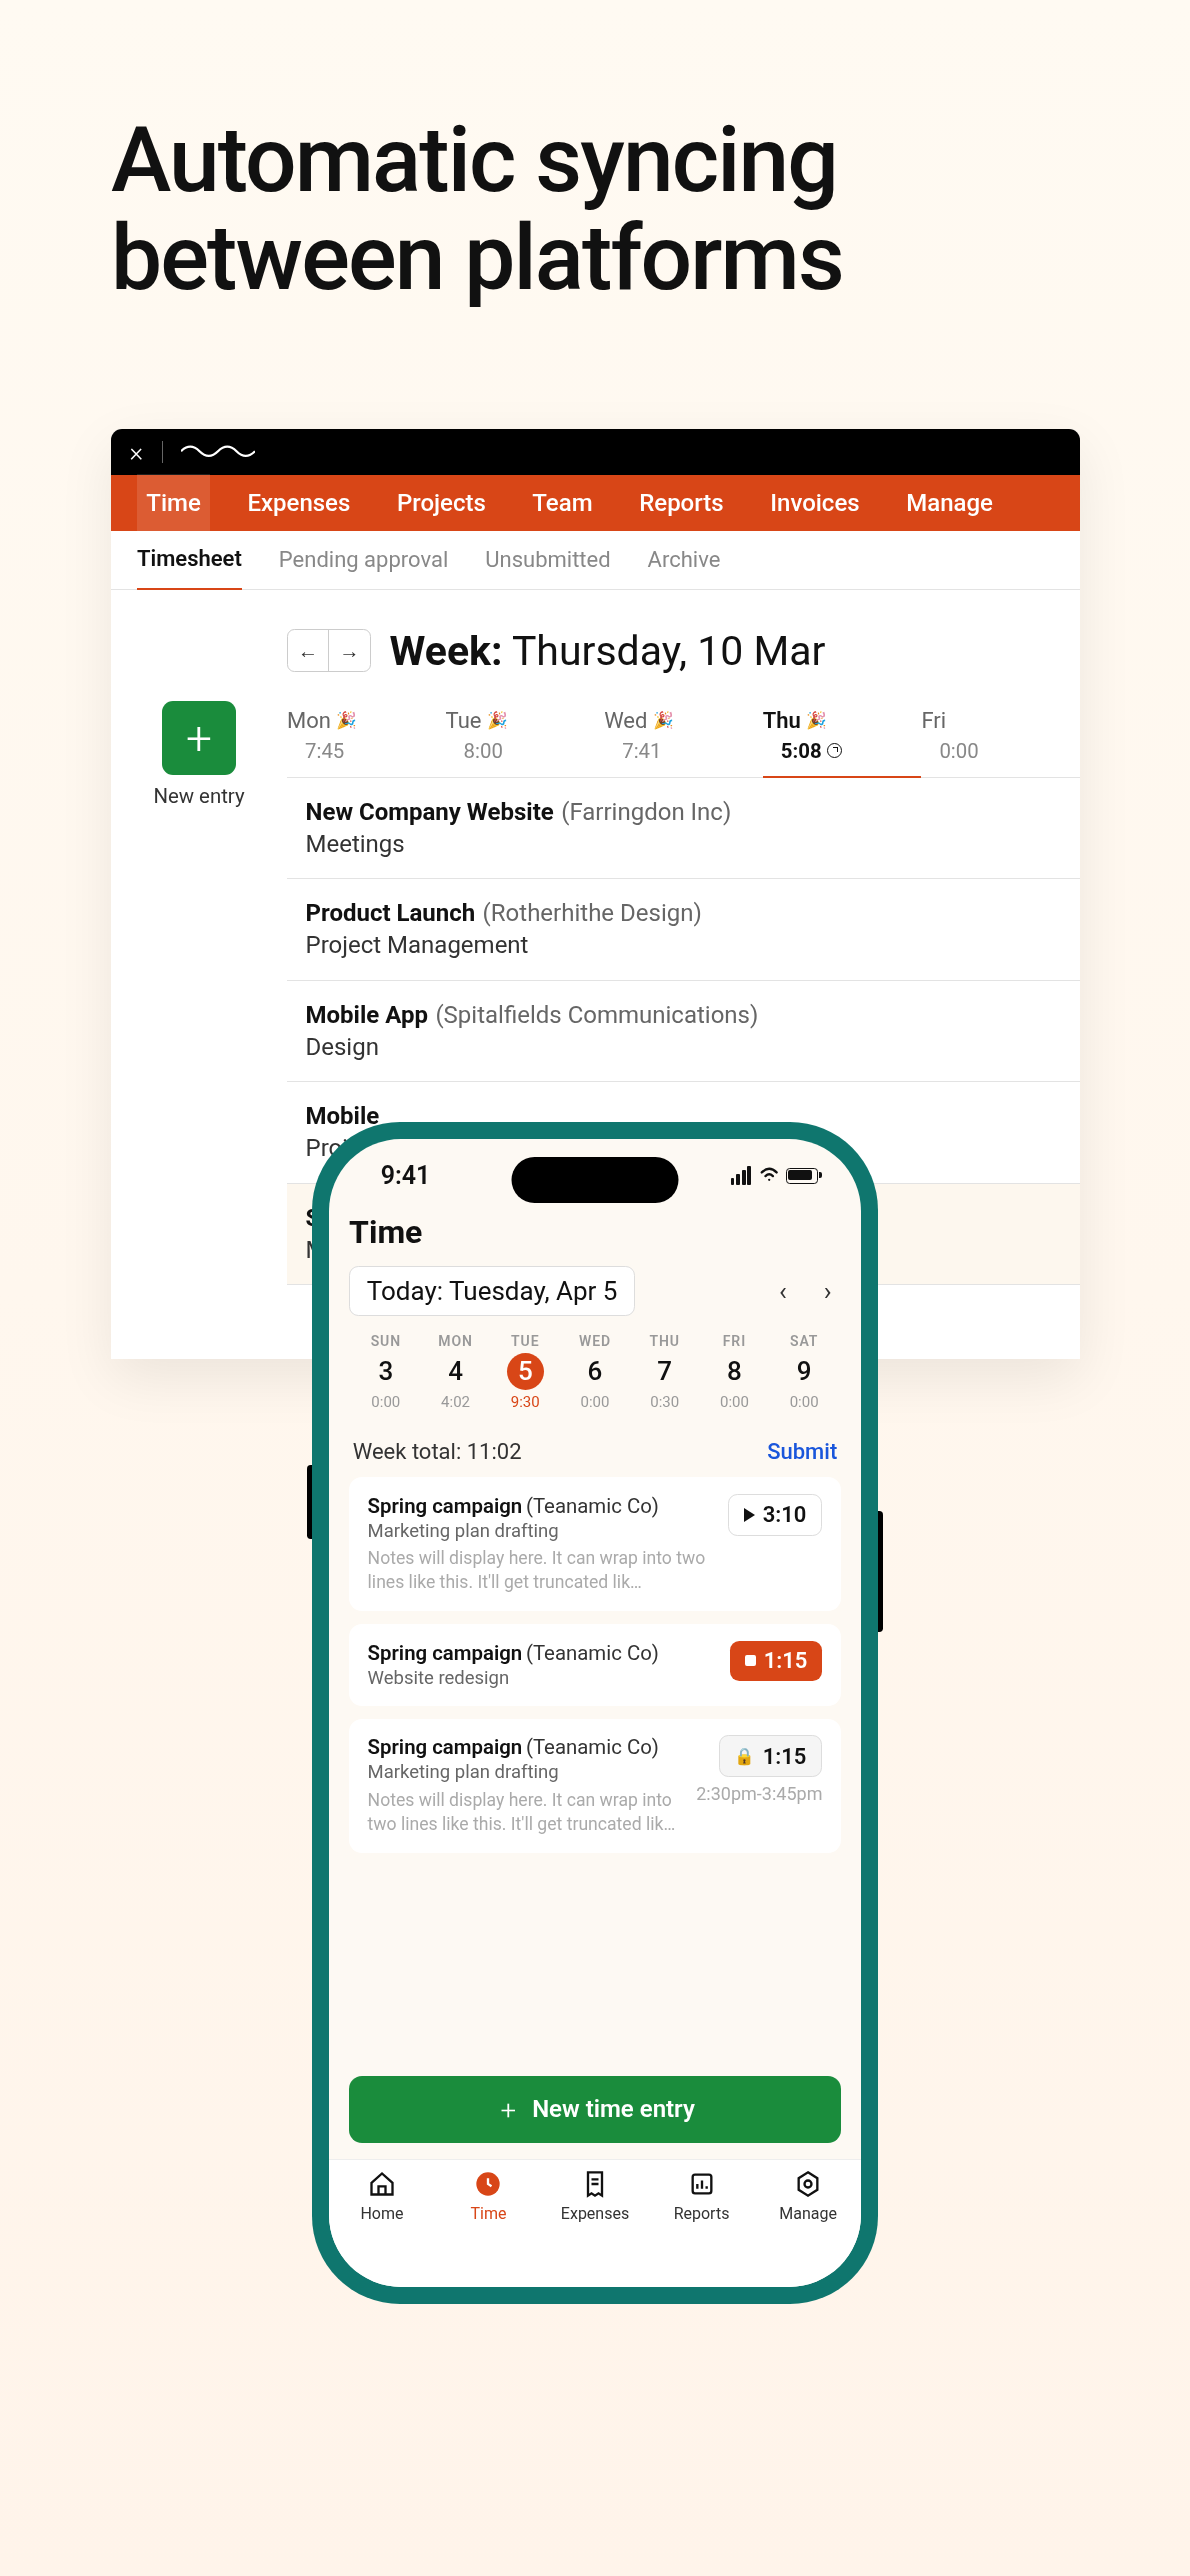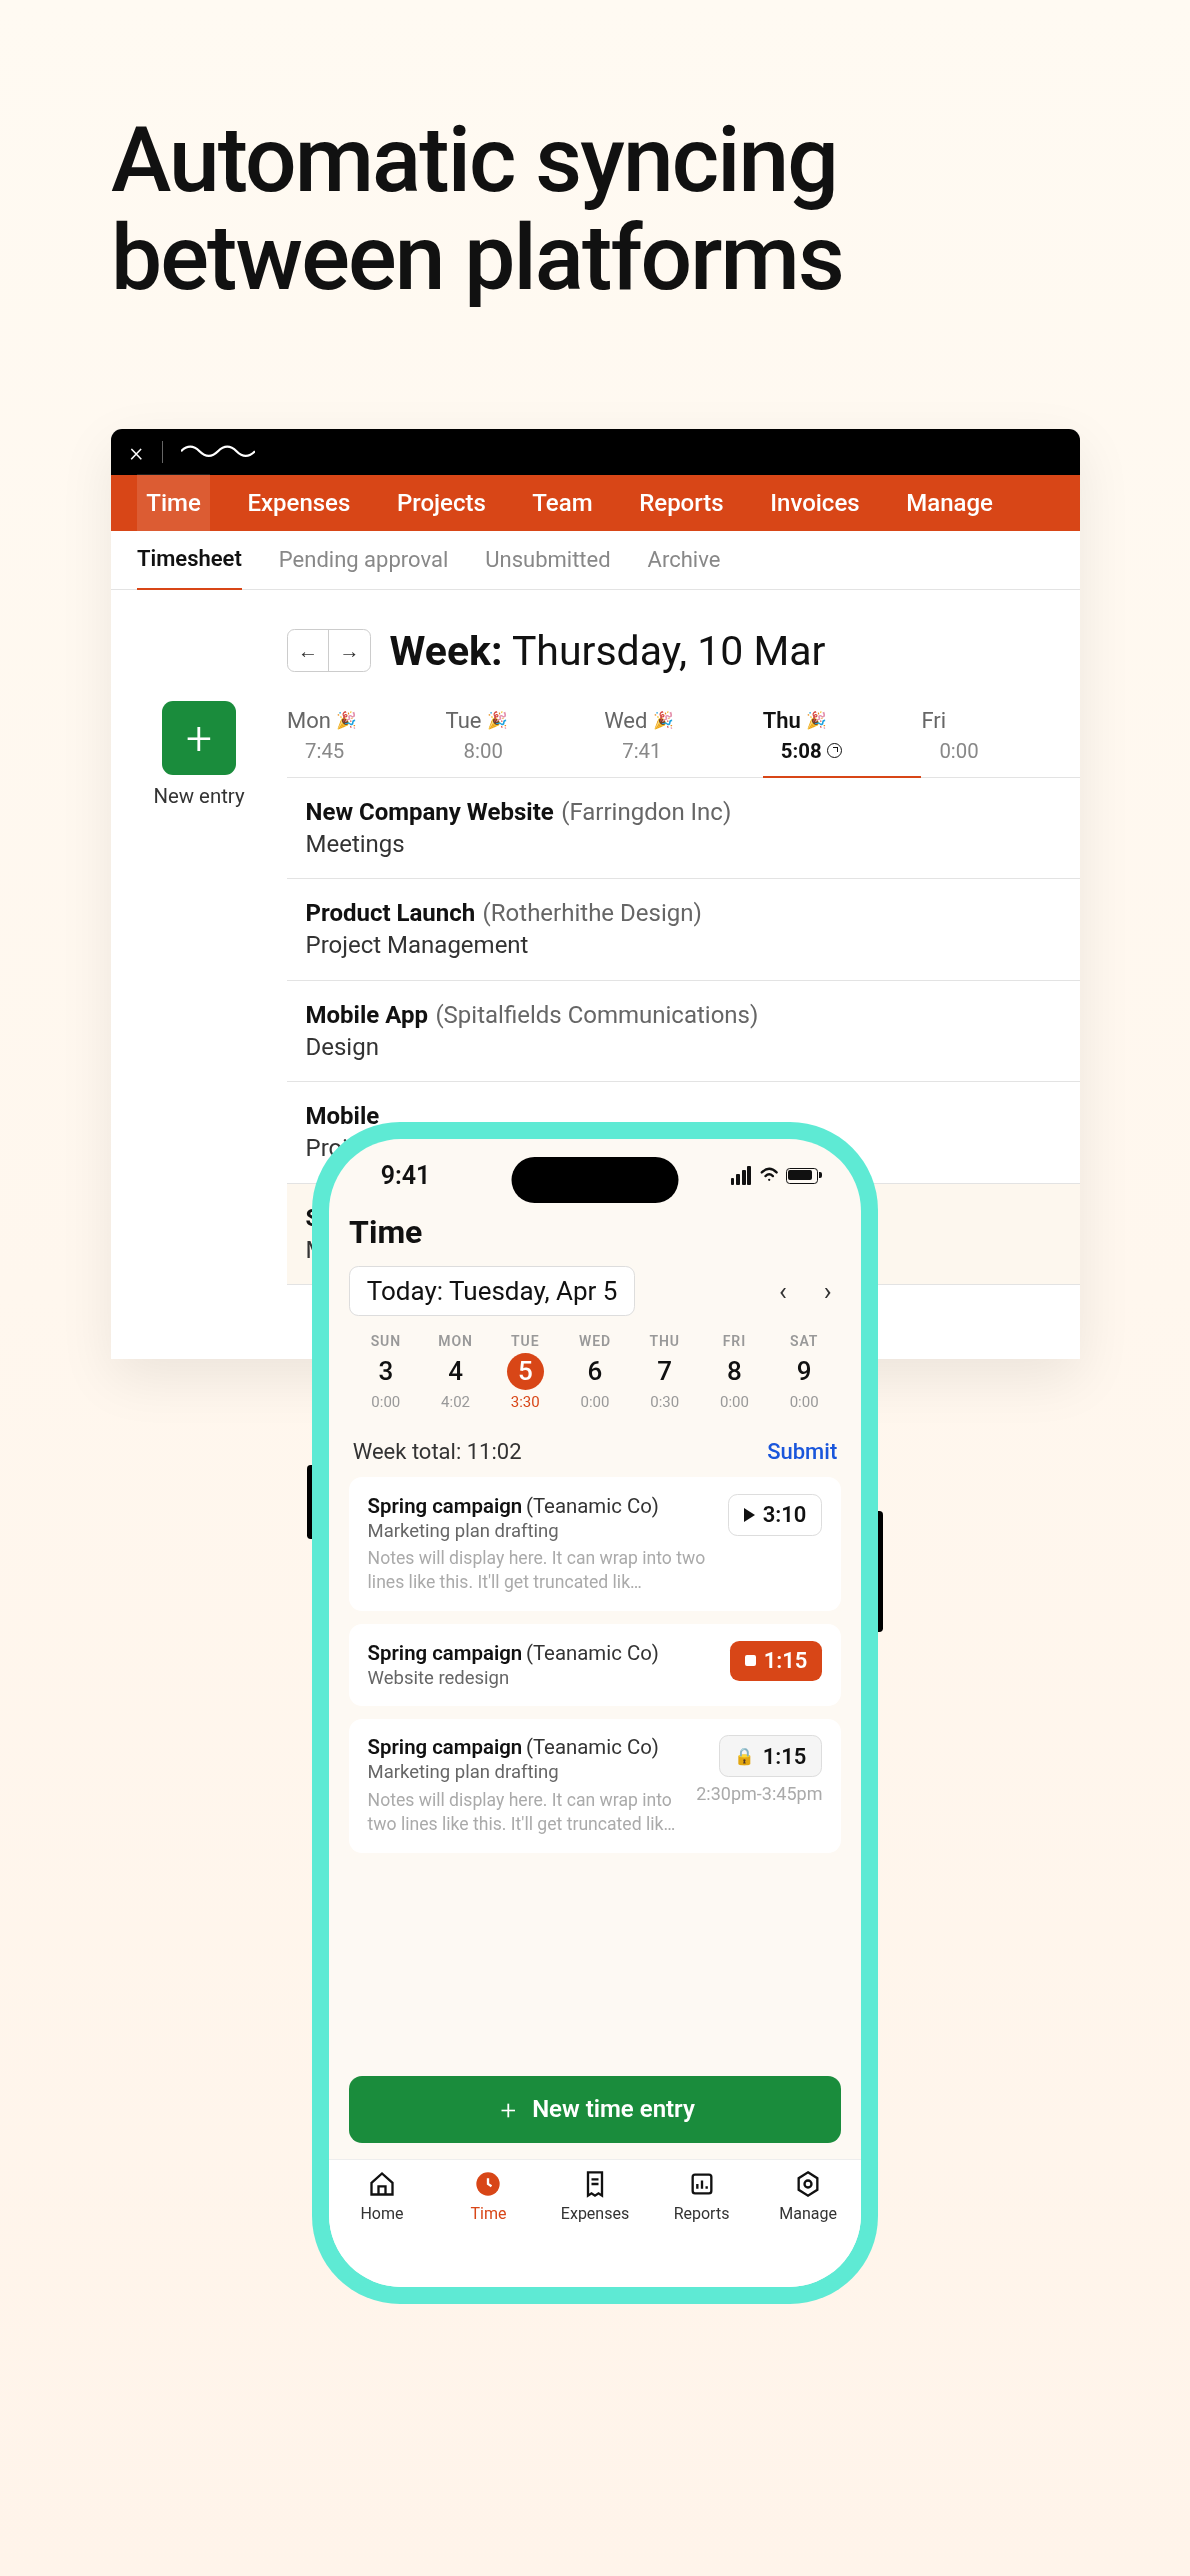--- a/index.html
+++ b/index.html
@@ -43,21 +43,21 @@
   .clock-sm::after { content: ""; position: absolute; width: 4.6px; height: 4.6px; border-top: 1.9px solid #111; border-right: 1.9px solid #111; top: 2.8px; left: 4.6px; }
 
   .entry-row { padding: 20.4px 0 20.4px 18.5px; border-bottom: 0.9px solid #e3e3e3; }
   .entry-row.sel { background: #fdf7ee; }
   .entry-title { font-size: 24px; font-weight: 700; color: #111; }
   .entry-client { font-size: 24px; color: #666; font-weight: 400; }
   .entry-sub { font-size: 24px; color: #333; margin-top: 3.7px; }
 
   
   .phone-wrap { position: absolute; top: 1122px; left: 50%; transform: translateX(-50%); }
-  .phone { width: 566px; height: 1182px; background: #5eead4; border-radius: 88px; padding: 16.7px; position: relative; }
+  .phone { width: 566px; height: 1182px; background: #0f766e; border-radius: 88px; padding: 16.7px; position: relative; }
   .phone::before { content: ""; position: absolute; left: -4.6px; top: 343px; width: 4.6px; height: 74px; background: #000; border-radius: 3.7px 0 0 3.7px; }
   .phone::after { content: ""; position: absolute; right: -4.6px; top: 389px; width: 4.6px; height: 121px; background: #000; border-radius: 0 3.7px 3.7px 0; }
   .phone-screen { width: 100%; height: 100%; background: #fdf9f3; border-radius: 72px; overflow: hidden; position: relative; display: flex; flex-direction: column; }
   .notch { position: absolute; top: 18.5px; left: 50%; transform: translateX(-50%); width: 167px; height: 46px; background: #000; border-radius: 28px; z-index: 10; }
   .status-bar { height: 74px; display: flex; align-items: center; justify-content: space-between; padding: 0 43px 0 52px; }
   .status-time { font-size: 25px; font-weight: 600; color: #111; }
   .status-icons { display: flex; align-items: center; gap: 7.4px; }
   .signal { display: flex; align-items: flex-end; gap: 1.9px; }
   .signal span { width: 3.7px; background: #111; border-radius: 0.9px; }
   .signal span:nth-child(1){height:7.4px}.signal span:nth-child(2){height:11px}.signal span:nth-child(3){height:15px}.signal span:nth-child(4){height:18.5px}
@@ -244,21 +244,21 @@
         <div class="ph-date-row">
           <div class="ph-date-pill">Today: Tuesday, Apr 5</div>
           <div class="ph-arrows">
             <span>‹</span>
             <span>›</span>
           </div>
         </div>
         <div class="ph-week">
           <div class="ph-day"><div class="ph-dow">SUN</div><div class="ph-num">3</div><div class="ph-dur">0:00</div></div>
           <div class="ph-day"><div class="ph-dow">MON</div><div class="ph-num">4</div><div class="ph-dur">4:02</div></div>
-          <div class="ph-day active"><div class="ph-dow">TUE</div><div class="ph-num">5</div><div class="ph-dur">3:30</div></div>
+          <div class="ph-day active"><div class="ph-dow">TUE</div><div class="ph-num">5</div><div class="ph-dur">9:30</div></div>
           <div class="ph-day"><div class="ph-dow">WED</div><div class="ph-num">6</div><div class="ph-dur">0:00</div></div>
           <div class="ph-day"><div class="ph-dow">THU</div><div class="ph-num">7</div><div class="ph-dur">0:30</div></div>
           <div class="ph-day"><div class="ph-dow">FRI</div><div class="ph-num">8</div><div class="ph-dur">0:00</div></div>
           <div class="ph-day"><div class="ph-dow">SAT</div><div class="ph-num">9</div><div class="ph-dur">0:00</div></div>
         </div>
         <div class="ph-wk-total">
           <span class="wk-label">Week total: 11:02</span>
           <span class="submit-link">Submit</span>
         </div>
 

